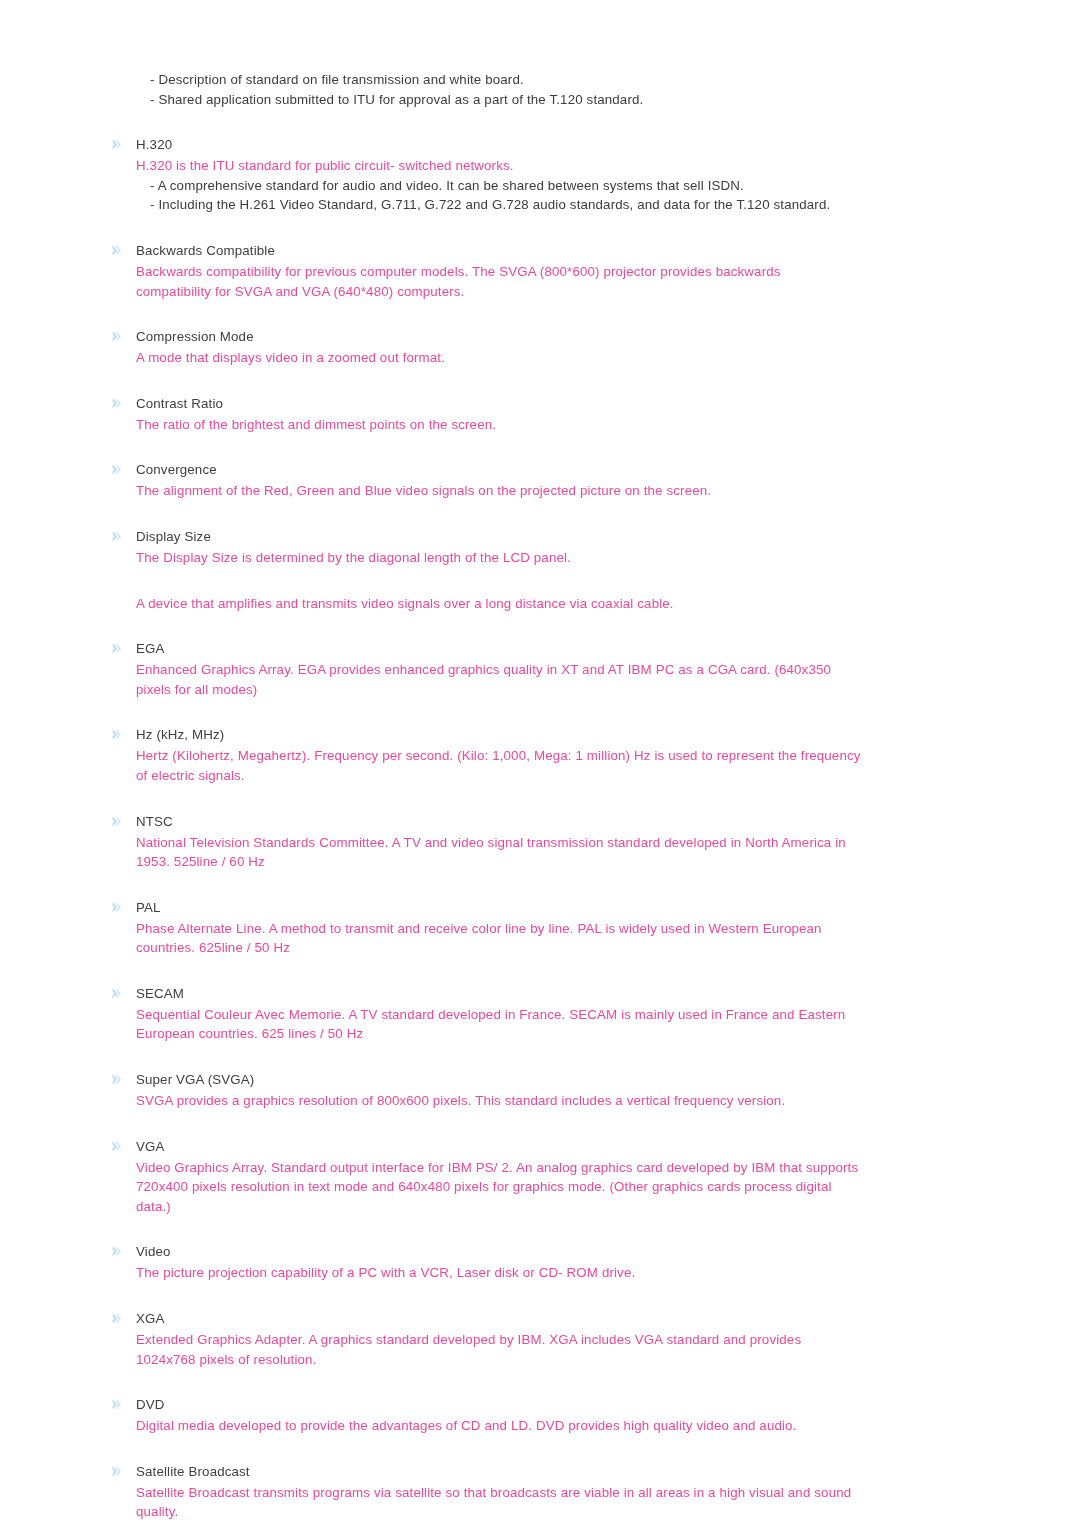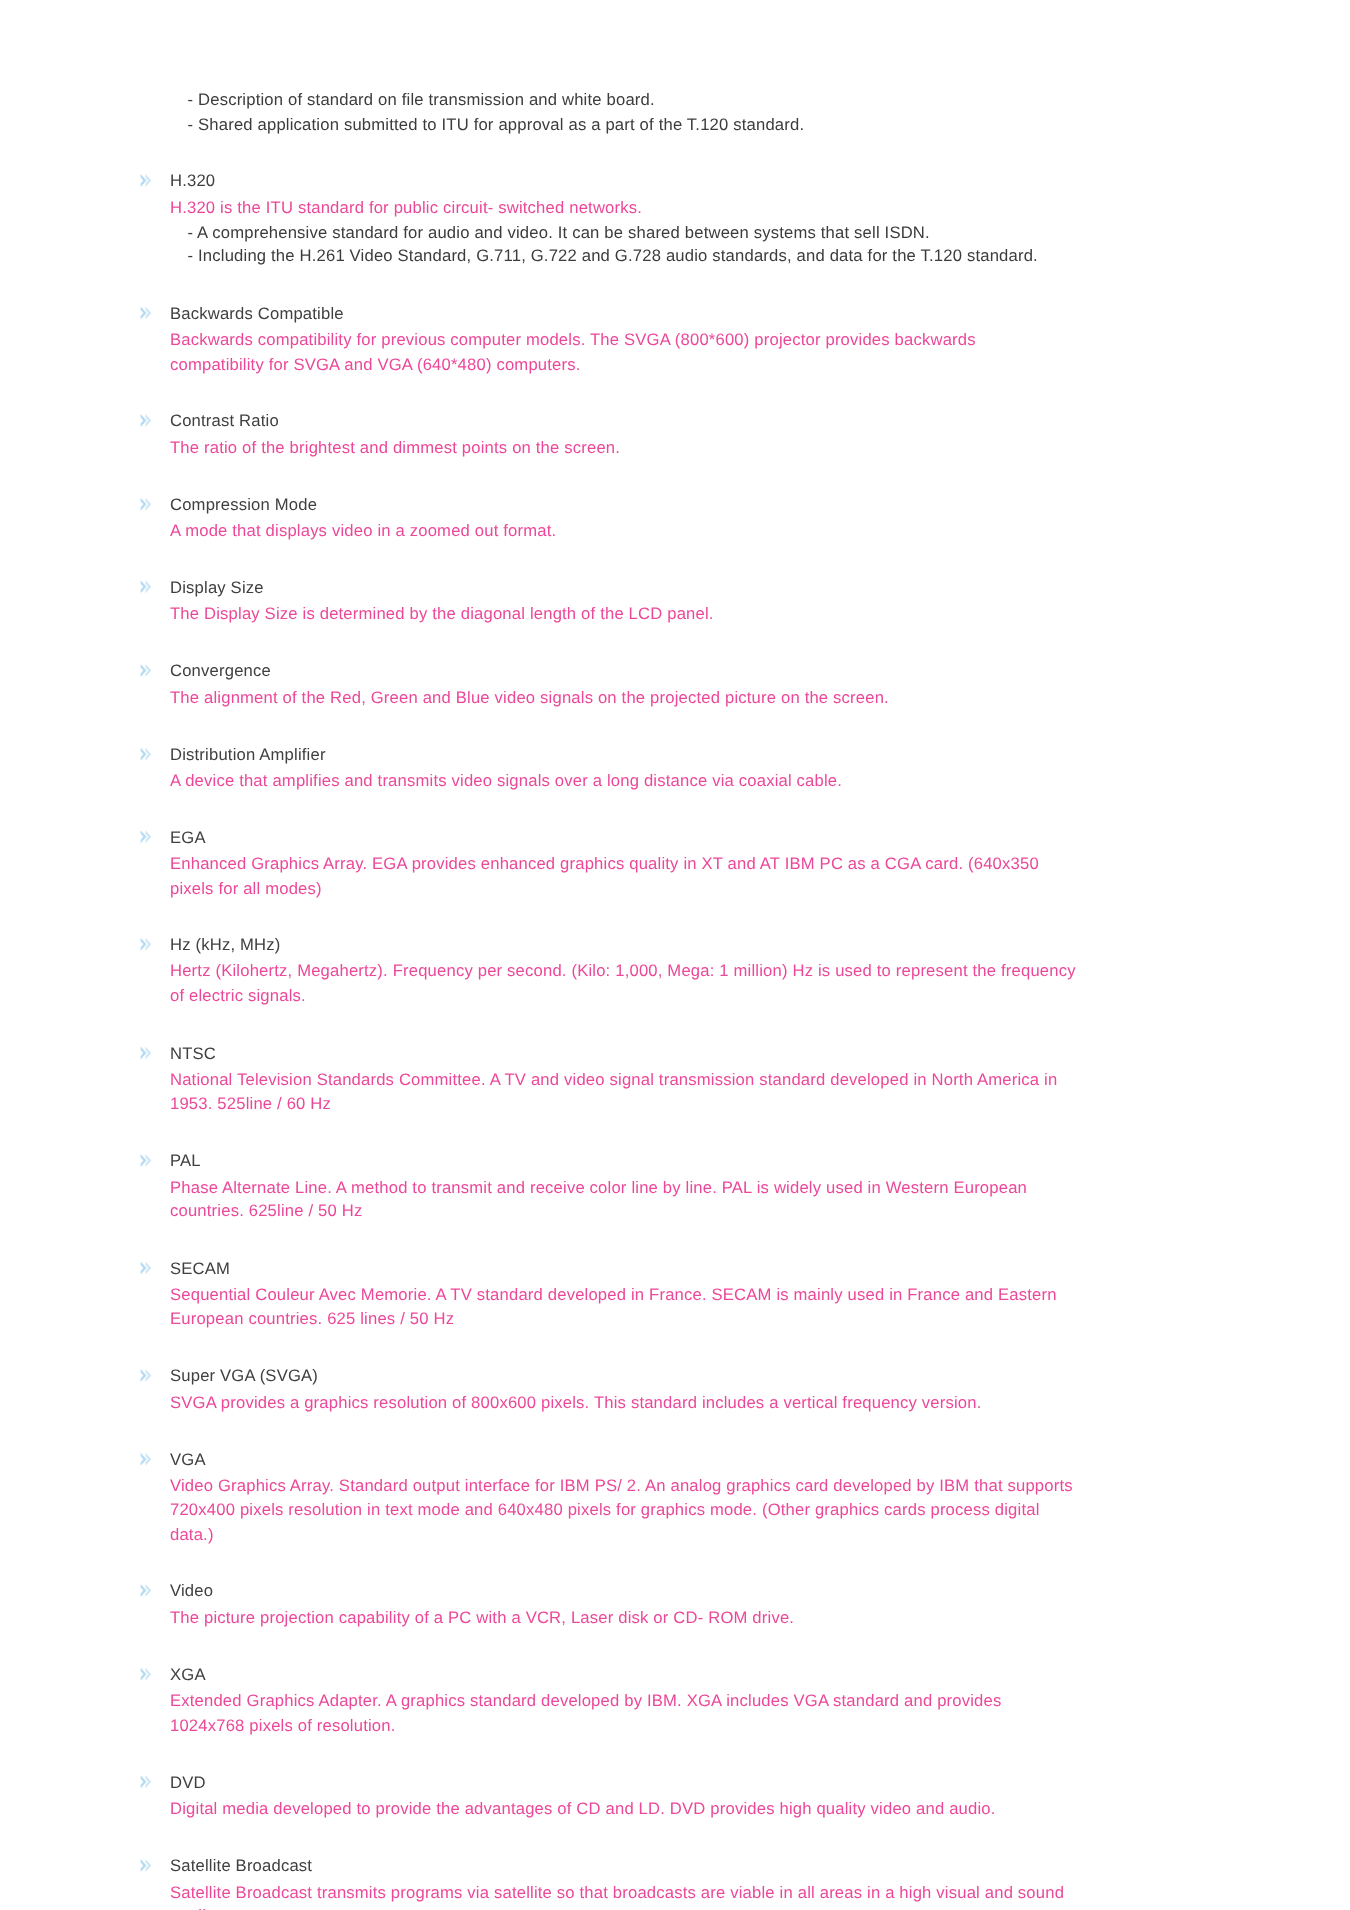--- a/index.html
+++ b/index.html
@@ -145,78 +145,69 @@
         </div>
       </div>
       <div class="section">
         <div class="term-row">
           <span class="bullet-icon">
             <svg viewBox="0 0 13 13" width="13" height="13" aria-hidden="true">
               <path d="M1.5 1.2 L6.2 6.4 L1.5 11.6 L1.5 8.8 L3.6 6.4 L1.5 4.0 Z" fill="#7cc0e8"></path>
               <path d="M5.4 1.2 L10.1 6.4 L5.4 11.6 L5.4 8.8 L7.5 6.4 L5.4 4.0 Z" fill="#a9d6f0"></path>
             </svg>
           </span>
+          <div class="term">Compression Mode</div>
+        </div>
+        <div class="def">
+          <div class="nowrap-line">A mode that displays video in a zoomed out format.</div>
+        </div>
+      </div>
+      <div class="section">
+        <div class="term-row">
+          <span class="bullet-icon">
+            <svg viewBox="0 0 13 13" width="13" height="13" aria-hidden="true">
+              <path d="M1.5 1.2 L6.2 6.4 L1.5 11.6 L1.5 8.8 L3.6 6.4 L1.5 4.0 Z" fill="#7cc0e8"></path>
+              <path d="M5.4 1.2 L10.1 6.4 L5.4 11.6 L5.4 8.8 L7.5 6.4 L5.4 4.0 Z" fill="#a9d6f0"></path>
+            </svg>
+          </span>
           <div class="term">Contrast Ratio</div>
         </div>
         <div class="def">
           <div class="nowrap-line">The ratio of the brightest and dimmest points on the screen.</div>
         </div>
       </div>
       <div class="section">
         <div class="term-row">
           <span class="bullet-icon">
             <svg viewBox="0 0 13 13" width="13" height="13" aria-hidden="true">
               <path d="M1.5 1.2 L6.2 6.4 L1.5 11.6 L1.5 8.8 L3.6 6.4 L1.5 4.0 Z" fill="#7cc0e8"></path>
               <path d="M5.4 1.2 L10.1 6.4 L5.4 11.6 L5.4 8.8 L7.5 6.4 L5.4 4.0 Z" fill="#a9d6f0"></path>
             </svg>
           </span>
-          <div class="term">Compression Mode</div>
-        </div>
-        <div class="def">
-          <div class="nowrap-line">A mode that displays video in a zoomed out format.</div>
+          <div class="term">Convergence</div>
+        </div>
+        <div class="def">
+          <div class="nowrap-line">The alignment of the Red, Green and Blue video signals on the projected picture on the screen.</div>
         </div>
       </div>
       <div class="section">
         <div class="term-row">
           <span class="bullet-icon">
             <svg viewBox="0 0 13 13" width="13" height="13" aria-hidden="true">
               <path d="M1.5 1.2 L6.2 6.4 L1.5 11.6 L1.5 8.8 L3.6 6.4 L1.5 4.0 Z" fill="#7cc0e8"></path>
               <path d="M5.4 1.2 L10.1 6.4 L5.4 11.6 L5.4 8.8 L7.5 6.4 L5.4 4.0 Z" fill="#a9d6f0"></path>
             </svg>
           </span>
           <div class="term">Display Size</div>
         </div>
         <div class="def">
           <div class="nowrap-line">The Display Size is determined by the diagonal length of the LCD panel.</div>
         </div>
       </div>
       <div class="section">
-        <div class="term-row">
-          <span class="bullet-icon">
-            <svg viewBox="0 0 13 13" width="13" height="13" aria-hidden="true">
-              <path d="M1.5 1.2 L6.2 6.4 L1.5 11.6 L1.5 8.8 L3.6 6.4 L1.5 4.0 Z" fill="#7cc0e8"></path>
-              <path d="M5.4 1.2 L10.1 6.4 L5.4 11.6 L5.4 8.8 L7.5 6.4 L5.4 4.0 Z" fill="#a9d6f0"></path>
-            </svg>
-          </span>
-          <div class="term">Convergence</div>
-        </div>
-        <div class="def">
-          <div class="nowrap-line">The alignment of the Red, Green and Blue video signals on the projected picture on the screen.</div>
-        </div>
-      </div>
-      <div class="section">
-        <div class="term-row">
-          <span class="bullet-icon">
-            <svg viewBox="0 0 13 13" width="13" height="13" aria-hidden="true">
-              <path d="M1.5 1.2 L6.2 6.4 L1.5 11.6 L1.5 8.8 L3.6 6.4 L1.5 4.0 Z" fill="#7cc0e8"></path>
-              <path d="M5.4 1.2 L10.1 6.4 L5.4 11.6 L5.4 8.8 L7.5 6.4 L5.4 4.0 Z" fill="#a9d6f0"></path>
-            </svg>
-          </span>
-          <div class="term">Distribution Amplifier</div>
-        </div>
         <div class="def">
           <div class="nowrap-line">A device that amplifies and transmits video signals over a long distance via coaxial cable.</div>
         </div>
       </div>
       <div class="section">
         <div class="term-row">
           <span class="bullet-icon">
             <svg viewBox="0 0 13 13" width="13" height="13" aria-hidden="true">
               <path d="M1.5 1.2 L6.2 6.4 L1.5 11.6 L1.5 8.8 L3.6 6.4 L1.5 4.0 Z" fill="#7cc0e8"></path>
               <path d="M5.4 1.2 L10.1 6.4 L5.4 11.6 L5.4 8.8 L7.5 6.4 L5.4 4.0 Z" fill="#a9d6f0"></path>

